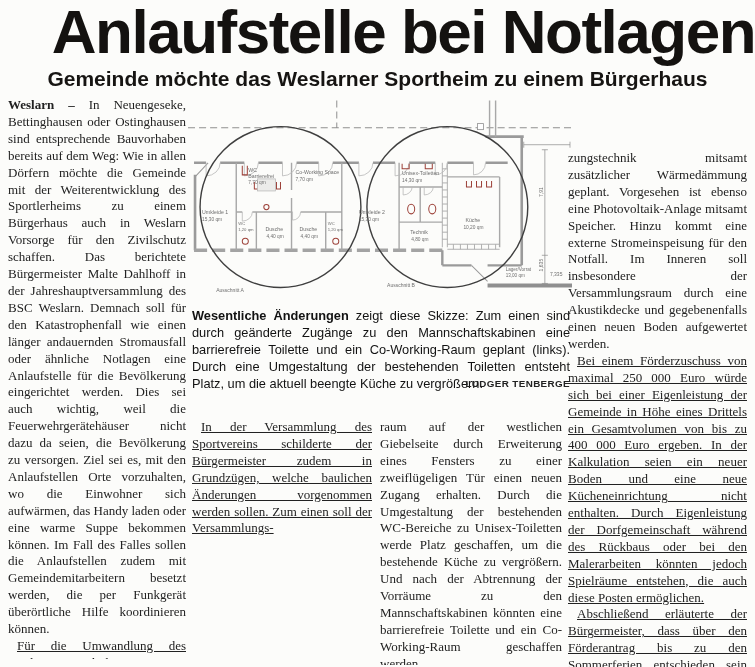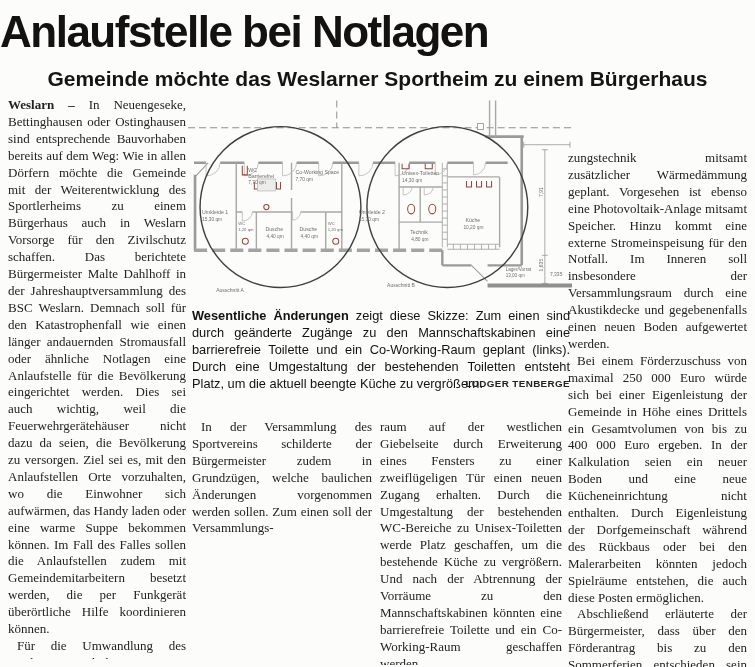--- a/index.html
+++ b/index.html
@@ -3,36 +3,36 @@
 <meta charset="utf-8">
 <style>
   html,body { margin:0; padding:0; background:#e8e8e5; }
   .page {
     position:relative; width:755px; height:667px; margin:0 auto;
     background:#fcfcfa; color:#1c1c1c; overflow:hidden;
     font-family:"Liberation Serif", serif;
   }
   .headline {
     position:absolute; top:2px; left:0; width:755px; margin:0;
-    text-align:left; font-family:"Liberation Sans", sans-serif;
-    font-weight:bold; font-size:44px; line-height:60px;
+    text-align:right; font-family:"Liberation Sans", sans-serif;
+    font-weight:bold; font-size:62px; line-height:60px;
     letter-spacing:-1.5px; color:#141210;
   }
   .subheadline {
     position:absolute; top:66px; left:0; width:755px; margin:0;
     text-align:center; font-family:"Liberation Sans", sans-serif;
     font-weight:600; font-size:21px; line-height:26px; color:#161412;
   }
   .col {
     position:absolute; text-align:justify; overflow:hidden;
     font-size:13px; line-height:16.9px; color:#222;
     hyphens:auto; -webkit-hyphens:auto;
   }
   .col p { margin:0; }
-  .col p.indent { text-indent:9px; }
+  .col p.indent { text-indent:9px;text-decoration:underline; }
   .col1 { left:8px;   top:97px; width:178px; height:562px; }
   .col2 { left:192px; top:419px; width:180px; height:246px; }
   .col3 { left:380px; top:419px; width:182px; height:246px; }
   .col4 { left:568px; top:102px; width:179px; height:562px;margin-top:48px; }
   .dateline { font-weight:bold; }
   .byline {
     text-align:right; font-family:"Liberation Sans", sans-serif;
     font-weight:bold; font-size:10.5px; letter-spacing:0.2px;
     margin-top:-16.9px; color:#1a1a1a;
   }

